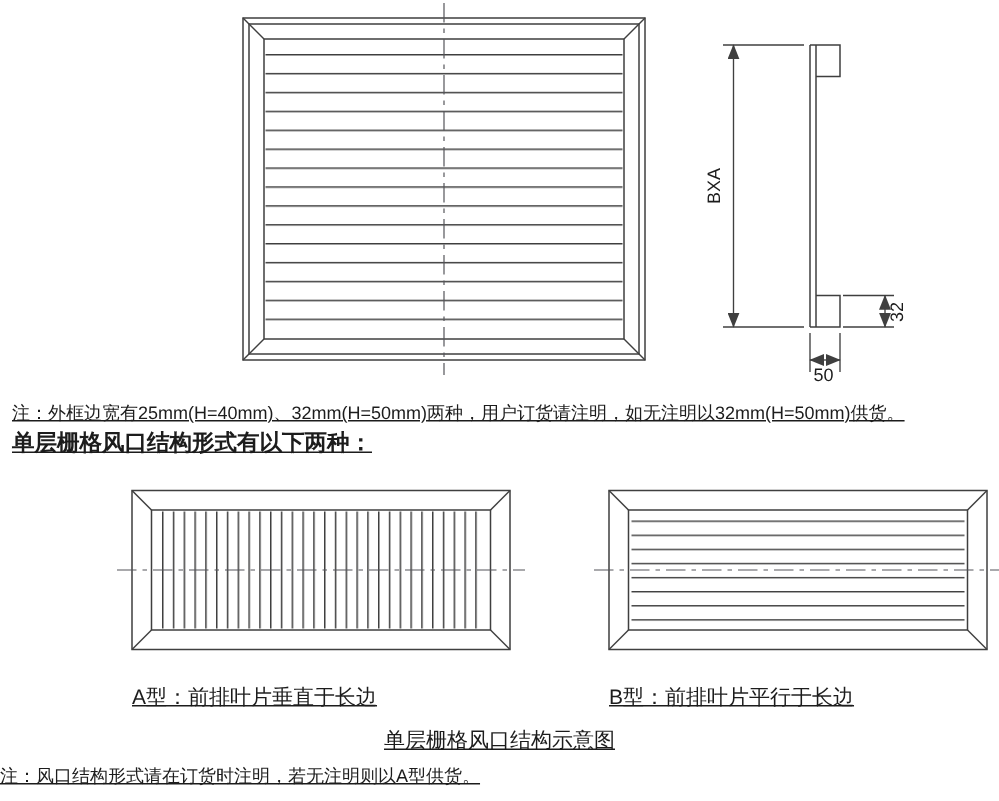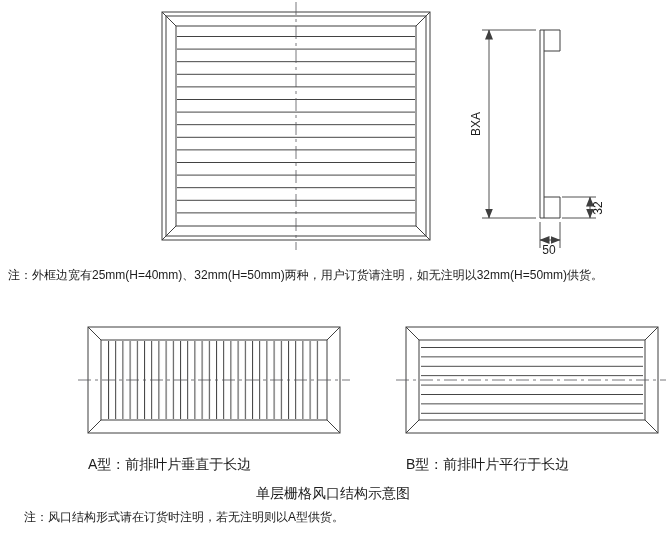--- a/index.html
+++ b/index.html
@@ -6,28 +6,28 @@
   .page {
     position: relative;
     width: 666px;
     height: 534px;
     background: #ffffff;
     font-family: "Liberation Sans", sans-serif;
     color: #1c1c1c;
     overflow: hidden;
   }
   .drawing { position: absolute; left: 0; top: 0; }
-  .txt { position: absolute; white-space: nowrap; }
+  .txt { position: absolute; white-space: nowrap; text-decoration: underline; }
   .frame-note { left: 8px; top: 267px; font-size: 12px; }
   .heading { left: 8px; top: 286px; font-size: 15px; font-weight: bold; }
   .caption { font-size: 14px; text-align: left; }
   .caption-a { left: 88px; width: 252px; top: 456px; }
   .caption-b { left: 406px; width: 252px; top: 456px; }
   .figure-caption { left: 0; width: 666px; top: 485px; text-align: center; font-size: 14px; }
-  .order-note { left: 24px; top: 509px; font-size: 12px; }
+  .order-note { left: 0; top: 509px; font-size: 12px; }
 
   .ln { stroke: #3f3f3f; stroke-width: 1; fill: none; }
   .cl { stroke: #55555a; stroke-width: 0.8; fill: none; stroke-dasharray: 13 4 3 4; }
   .dim { stroke: #3f3f3f; stroke-width: 0.9; fill: none; }
   .dimlabel { font-family: "Liberation Sans", sans-serif; font-size: 12px; fill: #1c1c1c; }
 </style>
 </head>
 <body>
 
 <div class="page">
@@ -105,18 +105,19 @@
       <line class="ln" x1="406" y1="327" x2="419" y2="340"></line>
       <line class="ln" x1="658" y1="327" x2="645" y2="340"></line>
       <line class="ln" x1="406" y1="433" x2="419" y2="420"></line>
       <line class="ln" x1="658" y1="433" x2="645" y2="420"></line>
       <rect x="421" y="342" width="222" height="76" fill="url(#louvHB)" stroke="none"></rect>
       <line class="cl" x1="396" y1="380" x2="666" y2="380"></line>
     </g>
   </svg>
 
   <div class="txt frame-note">注：外框边宽有25mm(H=40mm)、32mm(H=50mm)两种，用户订货请注明，如无注明以32mm(H=50mm)供货。</div>
+  <div class="txt heading">单层栅格风口结构形式有以下两种：</div>
   <div class="txt caption caption-a">A型：前排叶片垂直于长边</div>
   <div class="txt caption caption-b">B型：前排叶片平行于长边</div>
   <div class="txt figure-caption">单层栅格风口结构示意图</div>
   <div class="txt order-note">注：风口结构形式请在订货时注明，若无注明则以A型供货。</div>
 
 </div>
 
 </body></html>

